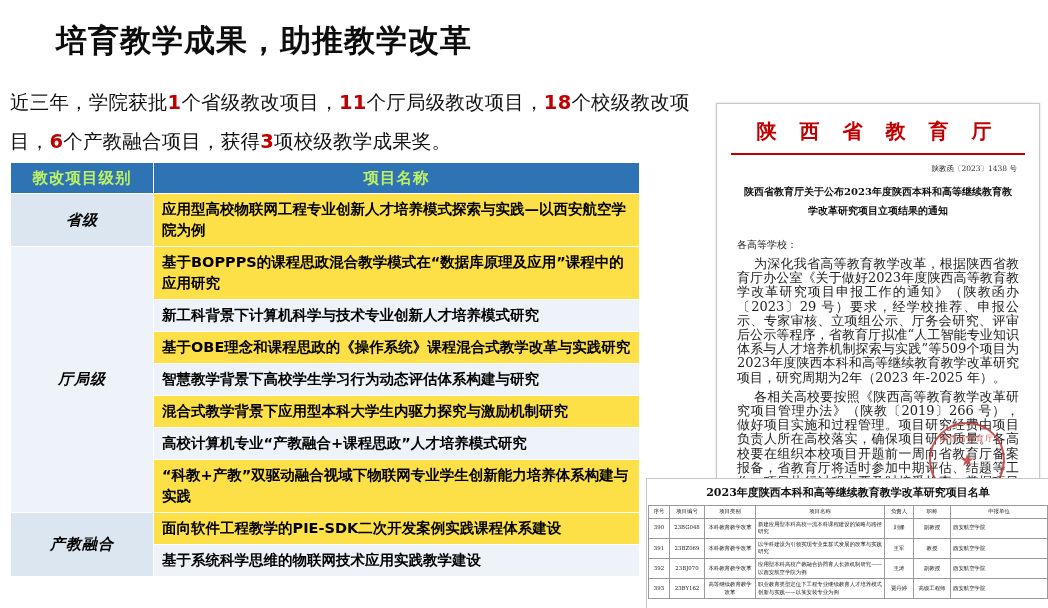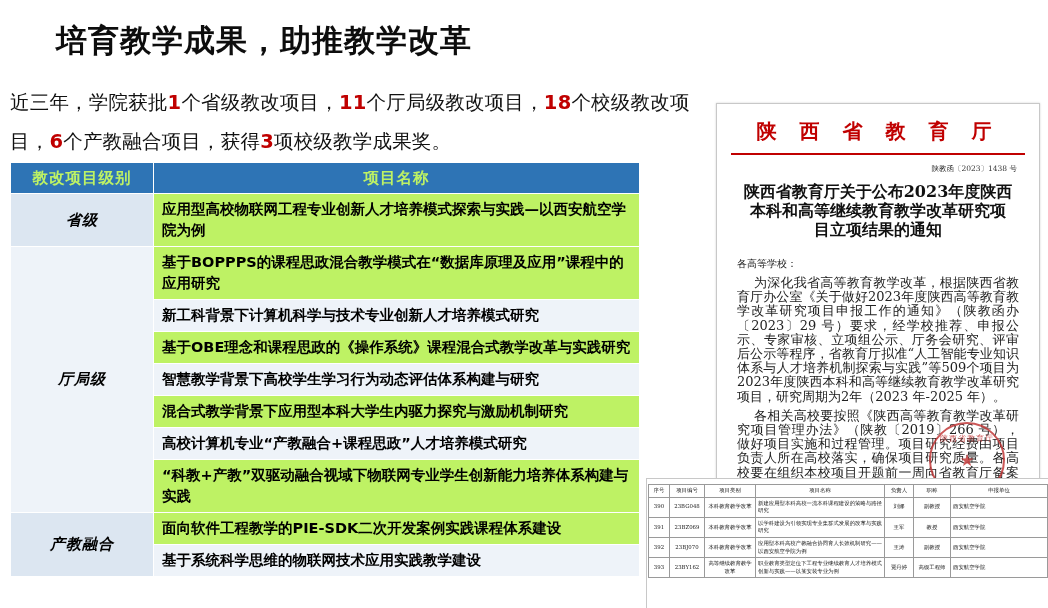--- a/index.html
+++ b/index.html
@@ -77,21 +77,21 @@
     padding: 5px 8px;
     line-height: 21px;
     vertical-align: middle;
   }
   .tbl td.cat {
     text-align: center;
     font-size: 15px;
     letter-spacing: 1px;
     font-style: italic;
   }
-  .row-a td { background: #bef264; }
+  .row-a td { background: #fde047; }
   .row-b td { background: #eef3f9; }
   .cat-a { background: #dce6f1 !important; }
   .cat-b { background: #eef3f9 !important; }
   .col-cat { width: 140px; }
   
   .doc {
     position: absolute;
     left: 716px;
     top: 103px;
     width: 322px;
@@ -120,21 +120,21 @@
     text-align: right;
     font-family: "DejaVu Serif", "Liberation Serif", serif;
     font-size: 7.5px;
     color: #333333;
     margin: 9px 22px 0 0;
     padding-left: 33px;
   }
   .doc-title {
     text-align: center;
     font-family: "DejaVu Serif", "Liberation Serif", serif;
-    font-size: 16px;
+    font-size: 10px;
     font-weight: bold;
     color: #111111;
     line-height: 19px;
     margin: 8px 26px 0 26px;
   }
   .doc-to {
     font-family: "DejaVu Serif", "Liberation Serif", serif;
     font-size: 10px;
     color: #222222;
     margin: 18px 0 0 20px;
@@ -309,20 +309,21 @@
     <div class="doc-seal">
       <div class="seal-top">陕西省教育厅</div>
       <div class="seal-star">★</div>
       <div class="seal-bottom">教育厅专用章</div>
     </div>
     <div class="doc-date">2023 年 12 月 6 日</div>
 
   </div>
 
   <div class="list-doc">
+    <div class="list-title">2023年度陕西本科和高等继续教育教学改革研究项目名单</div>
     <table class="list-table">
       <tbody id="listbody">
           <tr>
             <td class="c0">序号</td>
             <td class="c1">项目编号</td>
             <td class="c2">项目类别</td>
             <td class="c3">项目名称</td>
             <td class="c4">负责人</td>
             <td class="c5">职称</td>
             <td class="c6">申报单位</td>

